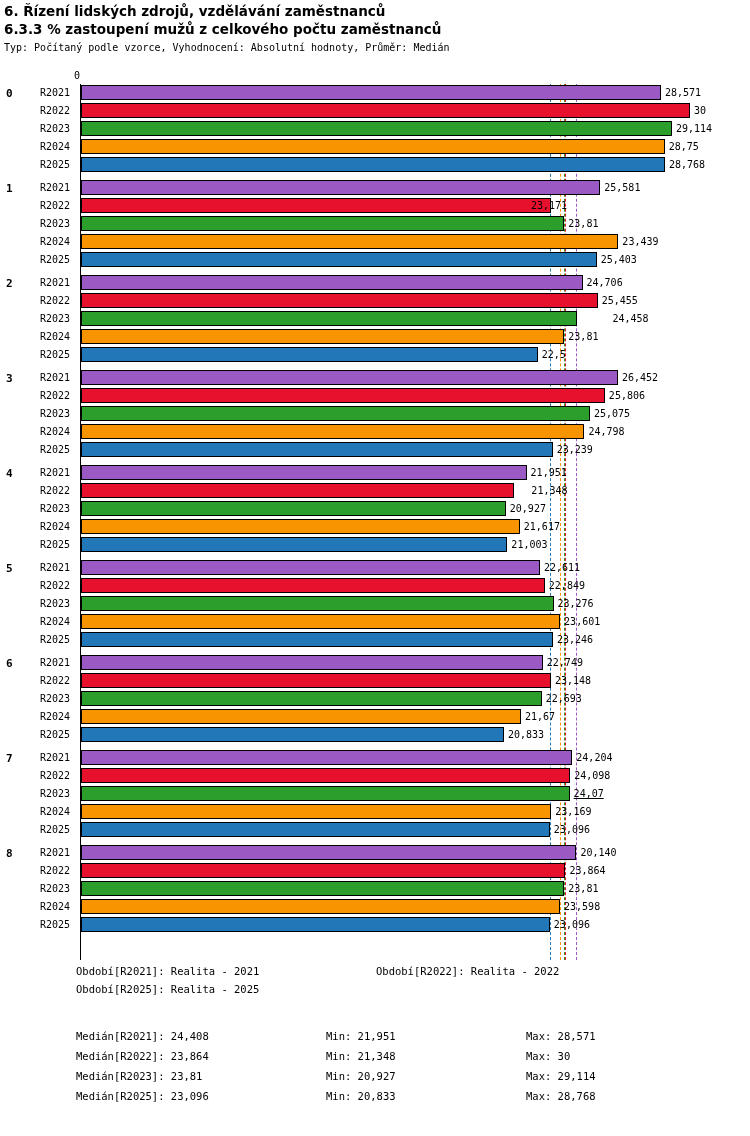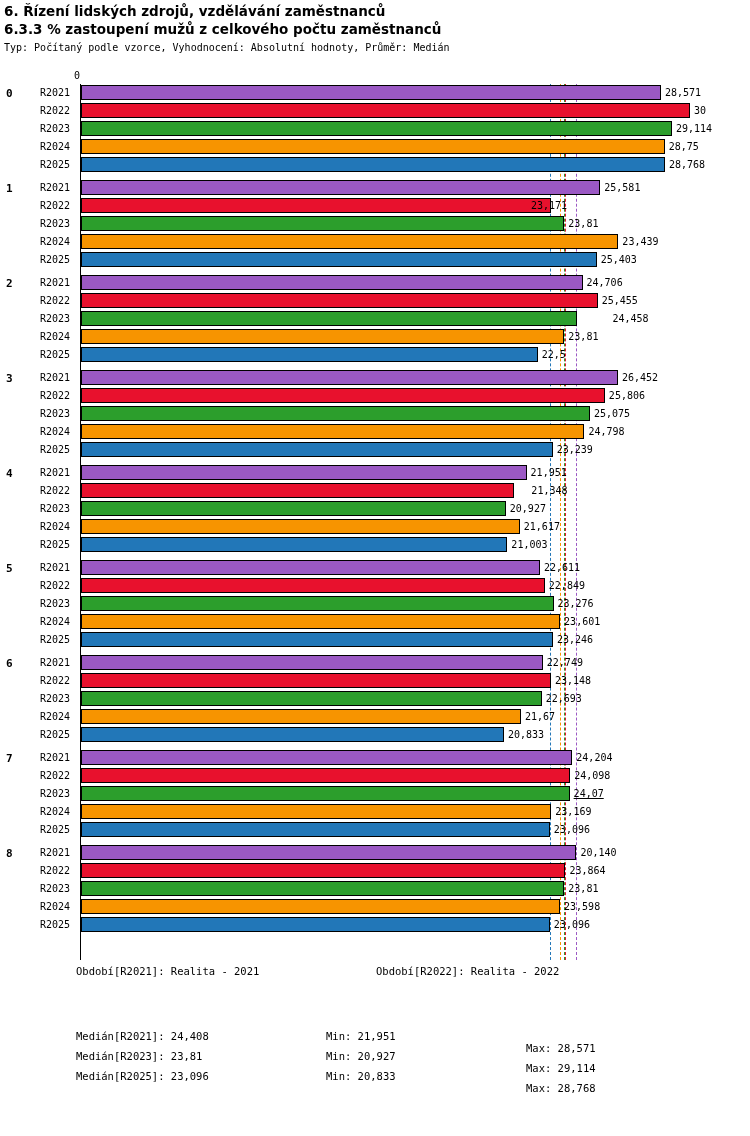--- a/index.html
+++ b/index.html
@@ -69,21 +69,21 @@
   .legend .c1{position:absolute;left:76px;}
   .legend .c2{position:absolute;left:376px;}
   .stats{
     position:absolute;left:0;top:1030px;width:750px;
     font-family:"DejaVu Sans Mono", monospace;
     font-size:10.5px;
   }
   .stats .srow{position:relative;height:20px;}
   .stats .s1{position:absolute;left:76px;}
   .stats .s2{position:absolute;left:326px;}
-  .stats .s3{position:absolute;left:526px;margin-top:12px;}
+  .stats .s3{position:absolute;left:526px;}
 </style>
 </head>
 <body>
 
 <div class="title1">6. Řízení lidských zdrojů, vzdělávání zaměstnanců</div>
 <div class="title2">6.3.3 % zastoupení mužů z celkového počtu zaměstnanců</div>
 <div class="subtitle">Typ: Počítaný podle vzorce, Vyhodnocení: Absolutní hodnoty, Průměr: Medián</div>
 
 <div class="plot">
   <div class="axis-zero-label">0</div>
@@ -349,28 +349,36 @@
         </div>
       </div>
     </div>
 </div>
 
 <div class="legend" id="legend">
     <div class="lrow">
       <span class="c1">Období[R2021]: Realita - 2021</span>
       <span class="c2">Období[R2022]: Realita - 2022</span>
     </div>
+    <div class="lrow">
+      <span class="c1">Období[R2025]: Realita - 2025</span>
+    </div>
   </div>
 <div class="stats" id="stats">
     <div class="srow">
       <span class="s1">Medián[R2021]: 24,408</span>
       <span class="s2">Min: 21,951</span>
       <span class="s3">Max: 28,571</span>
     </div>
     <div class="srow">
+      <span class="s1">Medián[R2022]: 23,864</span>
+      <span class="s2">Min: 21,348</span>
+      <span class="s3">Max: 30</span>
+    </div>
+    <div class="srow">
       <span class="s1">Medián[R2023]: 23,81</span>
       <span class="s2">Min: 20,927</span>
       <span class="s3">Max: 29,114</span>
     </div>
     <div class="srow">
       <span class="s1">Medián[R2025]: 23,096</span>
       <span class="s2">Min: 20,833</span>
       <span class="s3">Max: 28,768</span>
     </div>
   </div>

